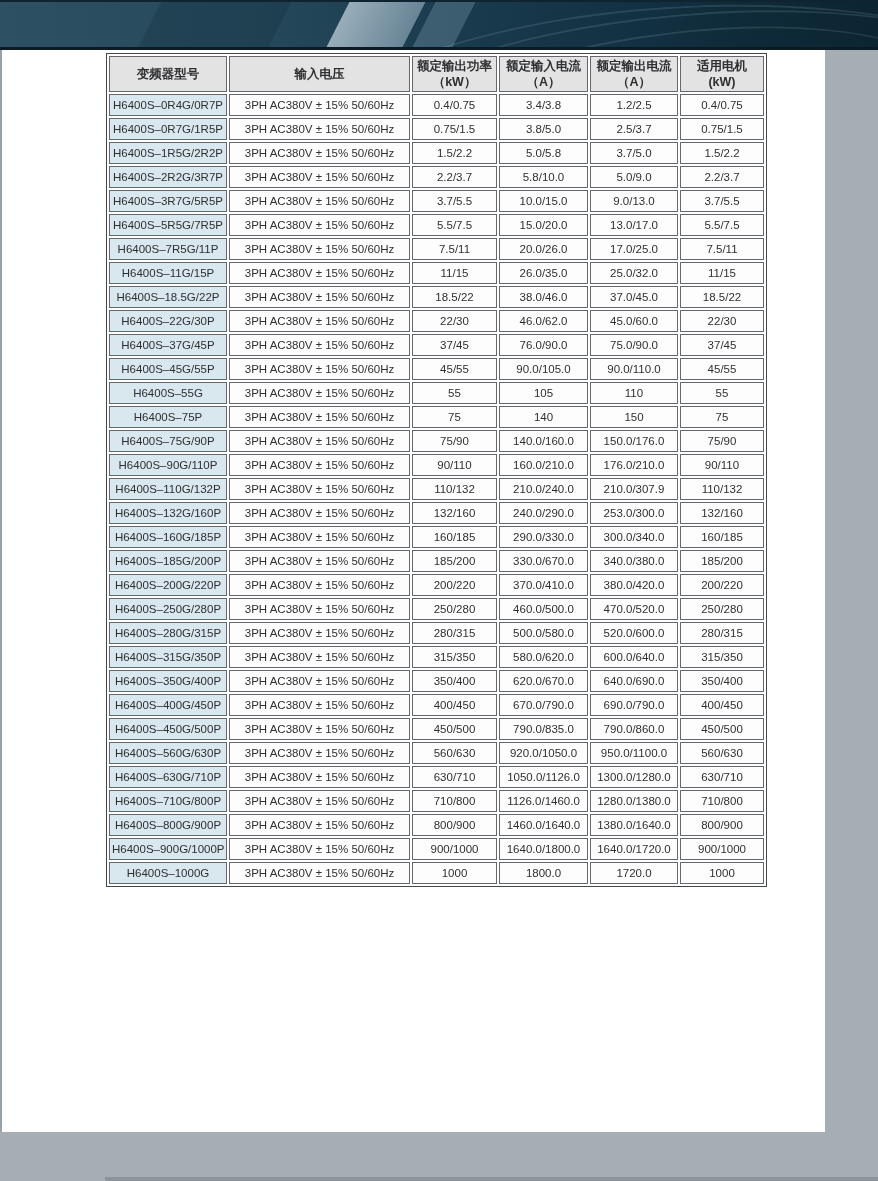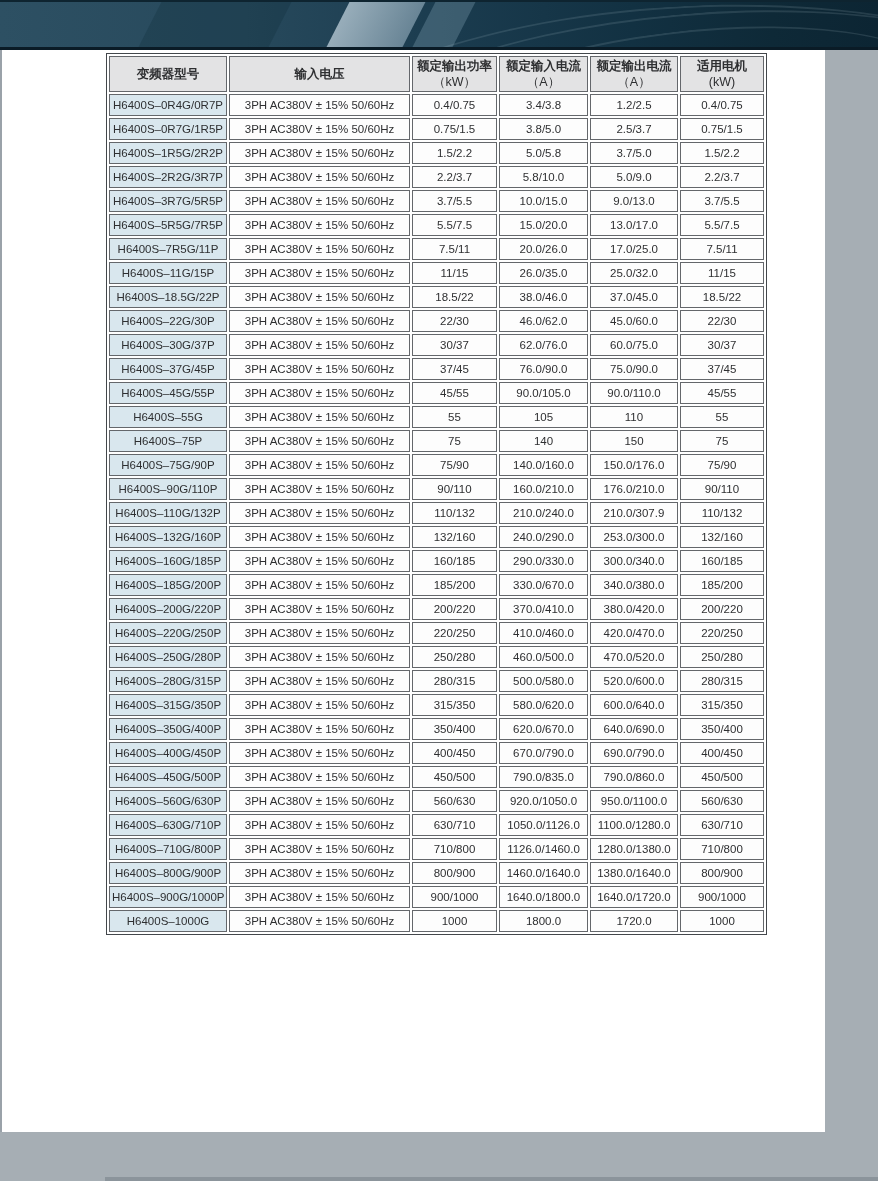--- a/index.html
+++ b/index.html
@@ -80,21 +80,21 @@
     white-space: nowrap;
     padding: 0 2px;
   }
   table.spec th {
     background: var(--header-bg, #e3e3e4);
     font-size: 12.5px;
     font-weight: bold;
     height: 36px;
     line-height: 1.3;
   }
-  table.spec th .l2 { display: block; font-weight: normal; }
+  table.spec th .l2 { display: block; font-weight: bold; }
   table.spec td {
     background: #fdfdfd;
     font-size: 11.5px;
     height: 22px;
   }
   table.spec td.model {
     background: var(--model-bg, #d9e7ee);
   }
 </style>
 </head>
@@ -225,28 +225,20 @@
   </tr>
       <tr>
     <td class="model">H6400S–22G/30P</td>
     <td>3PH AC380V ± 15% 50/60Hz</td>
     <td>22/30</td>
     <td>46.0/62.0</td>
     <td>45.0/60.0</td>
     <td>22/30</td>
   </tr>
       <tr>
-    <td class="model">H6400S–30G/37P</td>
-    <td>3PH AC380V ± 15% 50/60Hz</td>
-    <td>30/37</td>
-    <td>62.0/76.0</td>
-    <td>60.0/75.0</td>
-    <td>30/37</td>
-  </tr>
-      <tr>
     <td class="model">H6400S–37G/45P</td>
     <td>3PH AC380V ± 15% 50/60Hz</td>
     <td>37/45</td>
     <td>76.0/90.0</td>
     <td>75.0/90.0</td>
     <td>37/45</td>
   </tr>
       <tr>
     <td class="model">H6400S–45G/55P</td>
     <td>3PH AC380V ± 15% 50/60Hz</td>
@@ -321,28 +313,20 @@
   </tr>
       <tr>
     <td class="model">H6400S–200G/220P</td>
     <td>3PH AC380V ± 15% 50/60Hz</td>
     <td>200/220</td>
     <td>370.0/410.0</td>
     <td>380.0/420.0</td>
     <td>200/220</td>
   </tr>
       <tr>
-    <td class="model">H6400S–220G/250P</td>
-    <td>3PH AC380V ± 15% 50/60Hz</td>
-    <td>220/250</td>
-    <td>410.0/460.0</td>
-    <td>420.0/470.0</td>
-    <td>220/250</td>
-  </tr>
-      <tr>
     <td class="model">H6400S–250G/280P</td>
     <td>3PH AC380V ± 15% 50/60Hz</td>
     <td>250/280</td>
     <td>460.0/500.0</td>
     <td>470.0/520.0</td>
     <td>250/280</td>
   </tr>
       <tr>
     <td class="model">H6400S–280G/315P</td>
     <td>3PH AC380V ± 15% 50/60Hz</td>
@@ -389,21 +373,21 @@
     <td>560/630</td>
     <td>920.0/1050.0</td>
     <td>950.0/1100.0</td>
     <td>560/630</td>
   </tr>
       <tr>
     <td class="model">H6400S–630G/710P</td>
     <td>3PH AC380V ± 15% 50/60Hz</td>
     <td>630/710</td>
     <td>1050.0/1126.0</td>
-    <td>1100.0/1280.0</td>
+    <td>1300.0/1280.0</td>
     <td>630/710</td>
   </tr>
       <tr>
     <td class="model">H6400S–710G/800P</td>
     <td>3PH AC380V ± 15% 50/60Hz</td>
     <td>710/800</td>
     <td>1126.0/1460.0</td>
     <td>1280.0/1380.0</td>
     <td>710/800</td>
   </tr>

